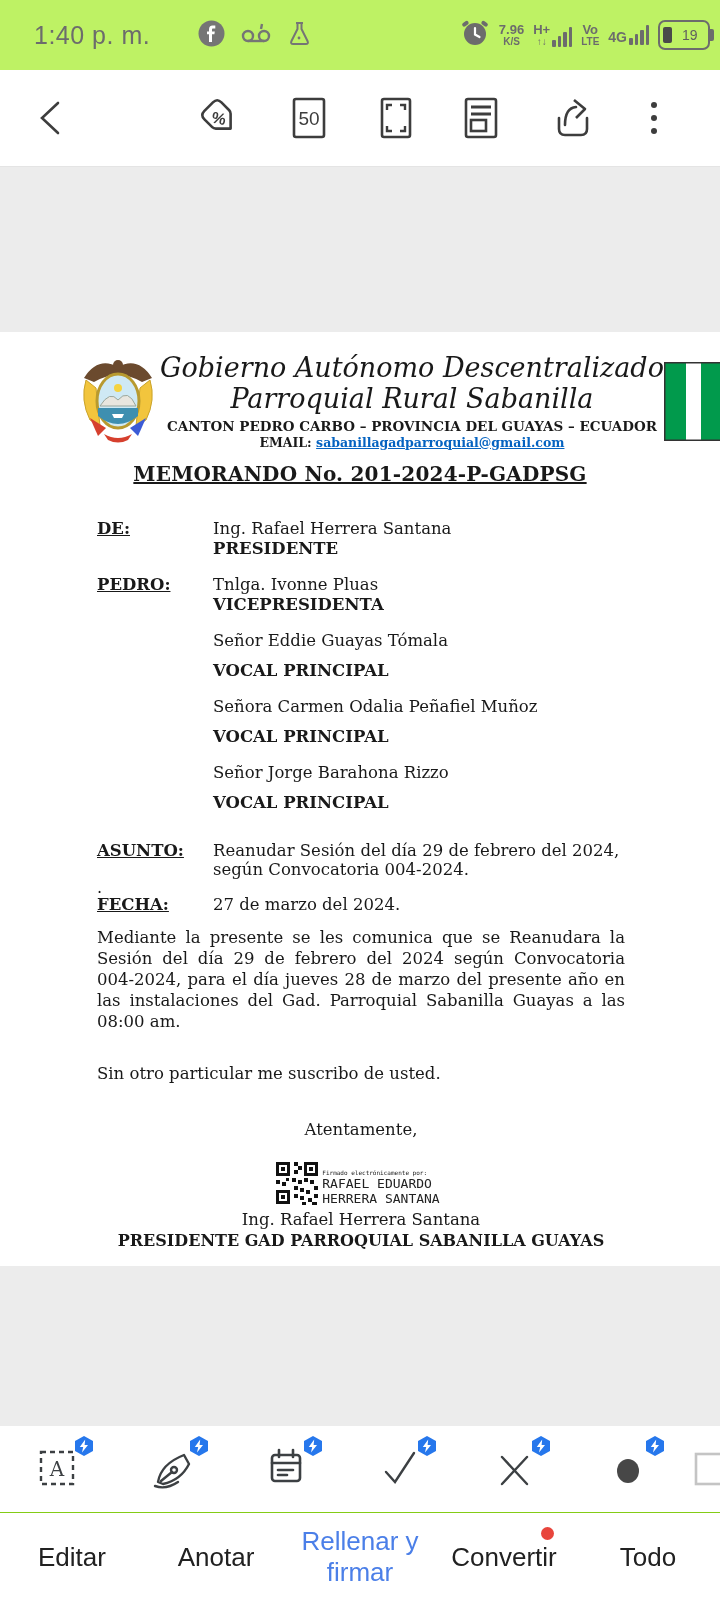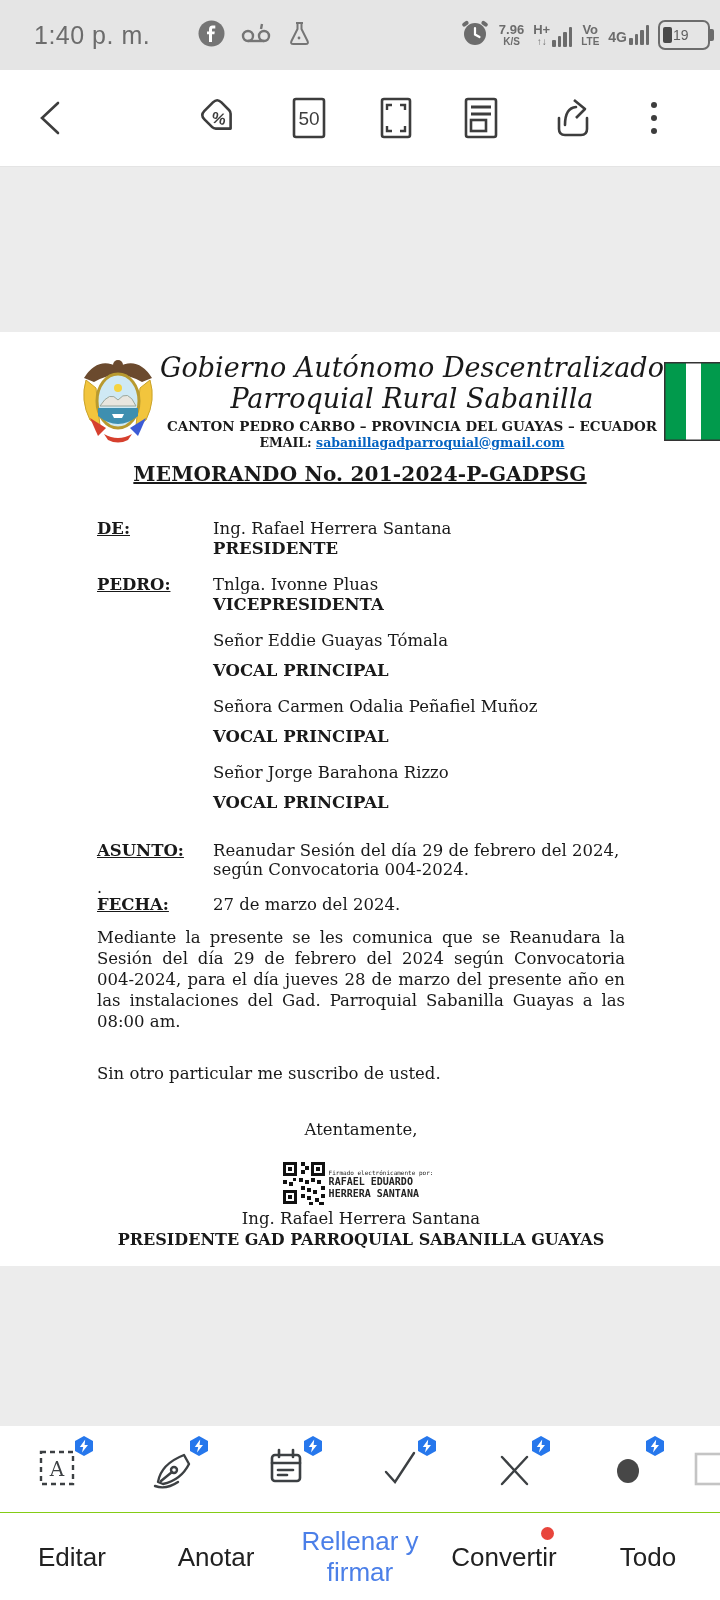--- a/index.html
+++ b/index.html
@@ -1,34 +1,34 @@
 <!DOCTYPE html>
 <html><head>
 <meta charset="utf-8">
 <style>
   html,body{margin:0;padding:0;background:#fff;}
   #screen{position:relative;width:720px;height:1600px;overflow:hidden;background:#fff;
           font-family:"Liberation Sans","DejaVu Sans",sans-serif;}
 
   
-  .status-bar{position:absolute;top:0;left:0;width:720px;height:70px;background:#e5e5e5;
+  .status-bar{position:absolute;top:0;left:0;width:720px;height:70px;background:#bef264;
               display:flex;align-items:center;color:#6c6c6c;}
   .sb-time{font-size:25px;margin-left:34px;letter-spacing:.5px;}
   .sb-left-icons{display:flex;align-items:center;gap:14px;margin-left:48px;}
   .sb-right{margin-left:auto;margin-right:10px;display:flex;align-items:center;gap:9px;}
   .sb-stack{display:flex;flex-direction:column;align-items:center;line-height:1;}
   .sb-stack .big{font-size:13px;font-weight:bold;}
   .sb-stack .small{font-size:10px;font-weight:bold;margin-top:1px;}
   .sb-net{display:flex;align-items:flex-end;gap:2px;}
   .bars{display:flex;align-items:flex-end;gap:2px;height:20px;}
   .bars i{display:block;width:3.5px;background:#6c6c6c;border-radius:1px;}
   .battery{position:relative;width:48px;height:26px;border:2px solid #6c6c6c;border-radius:7px;
            display:flex;align-items:center;}
   .battery .fill{width:9px;height:16px;background:#4a4a4a;margin-left:3px;border-radius:2px;}
-  .battery .pct{font-size:14px;color:#5f5f5f;margin-left:1px;}
+  .battery .pct{font-size:14px;color:#5f5f5f;margin-left:10px;}
   .battery .nub{position:absolute;right:-6px;top:7px;width:4px;height:12px;background:#6c6c6c;
                 border-radius:0 2px 2px 0;}
 
   
   .top-toolbar{position:absolute;top:70px;left:0;width:720px;height:96px;background:#fff;
                border-bottom:1px solid #e4e4e4;}
   .tt-icon{position:absolute;top:26px;width:44px;height:44px;}
 
   
   .gray-top{position:absolute;top:167px;left:0;width:720px;height:165px;background:#ececec;}
@@ -58,21 +58,21 @@
   .recip .role{margin-top:11px;}
   .stray{font-size:16px;line-height:10px;margin-top:4px;}
   .bodytext{margin-top:13px;text-align:justify;line-height:21px;}
   .closing{margin-top:32px;}
   .valediction{text-align:center;margin-top:37px;}
   .sigblock{display:flex;justify-content:center;margin-top:21px;transform:translateX(-4px);}
   .qr{width:46px;height:46px;}
   .stamp{text-align:left;margin-left:2px;margin-top:9px;line-height:1.2;
          font-family:"DejaVu Sans Mono","Liberation Mono",monospace;color:#222;}
   .stamp .s1{font-size:6px;}
-  .stamp .s2{font-size:10px;font-weight:bold;}
+  .stamp .s2{font-size:13px;font-weight:normal;}
   .signer-name{text-align:center;margin-top:3px;}
   .signer-title{text-align:center;font-weight:bold;font-size:16px;margin-top:2px;}
 
   
   .tool-row{position:absolute;top:1426px;left:0;width:720px;height:86px;background:#fff;}
   .tool{position:absolute;top:18px;width:48px;height:48px;}
   .tool .badge{position:absolute;right:-14px;top:-9px;width:22px;height:22px;}
 
   
   .nav-bar{position:absolute;top:1512px;left:0;width:720px;height:88px;background:#fff;

